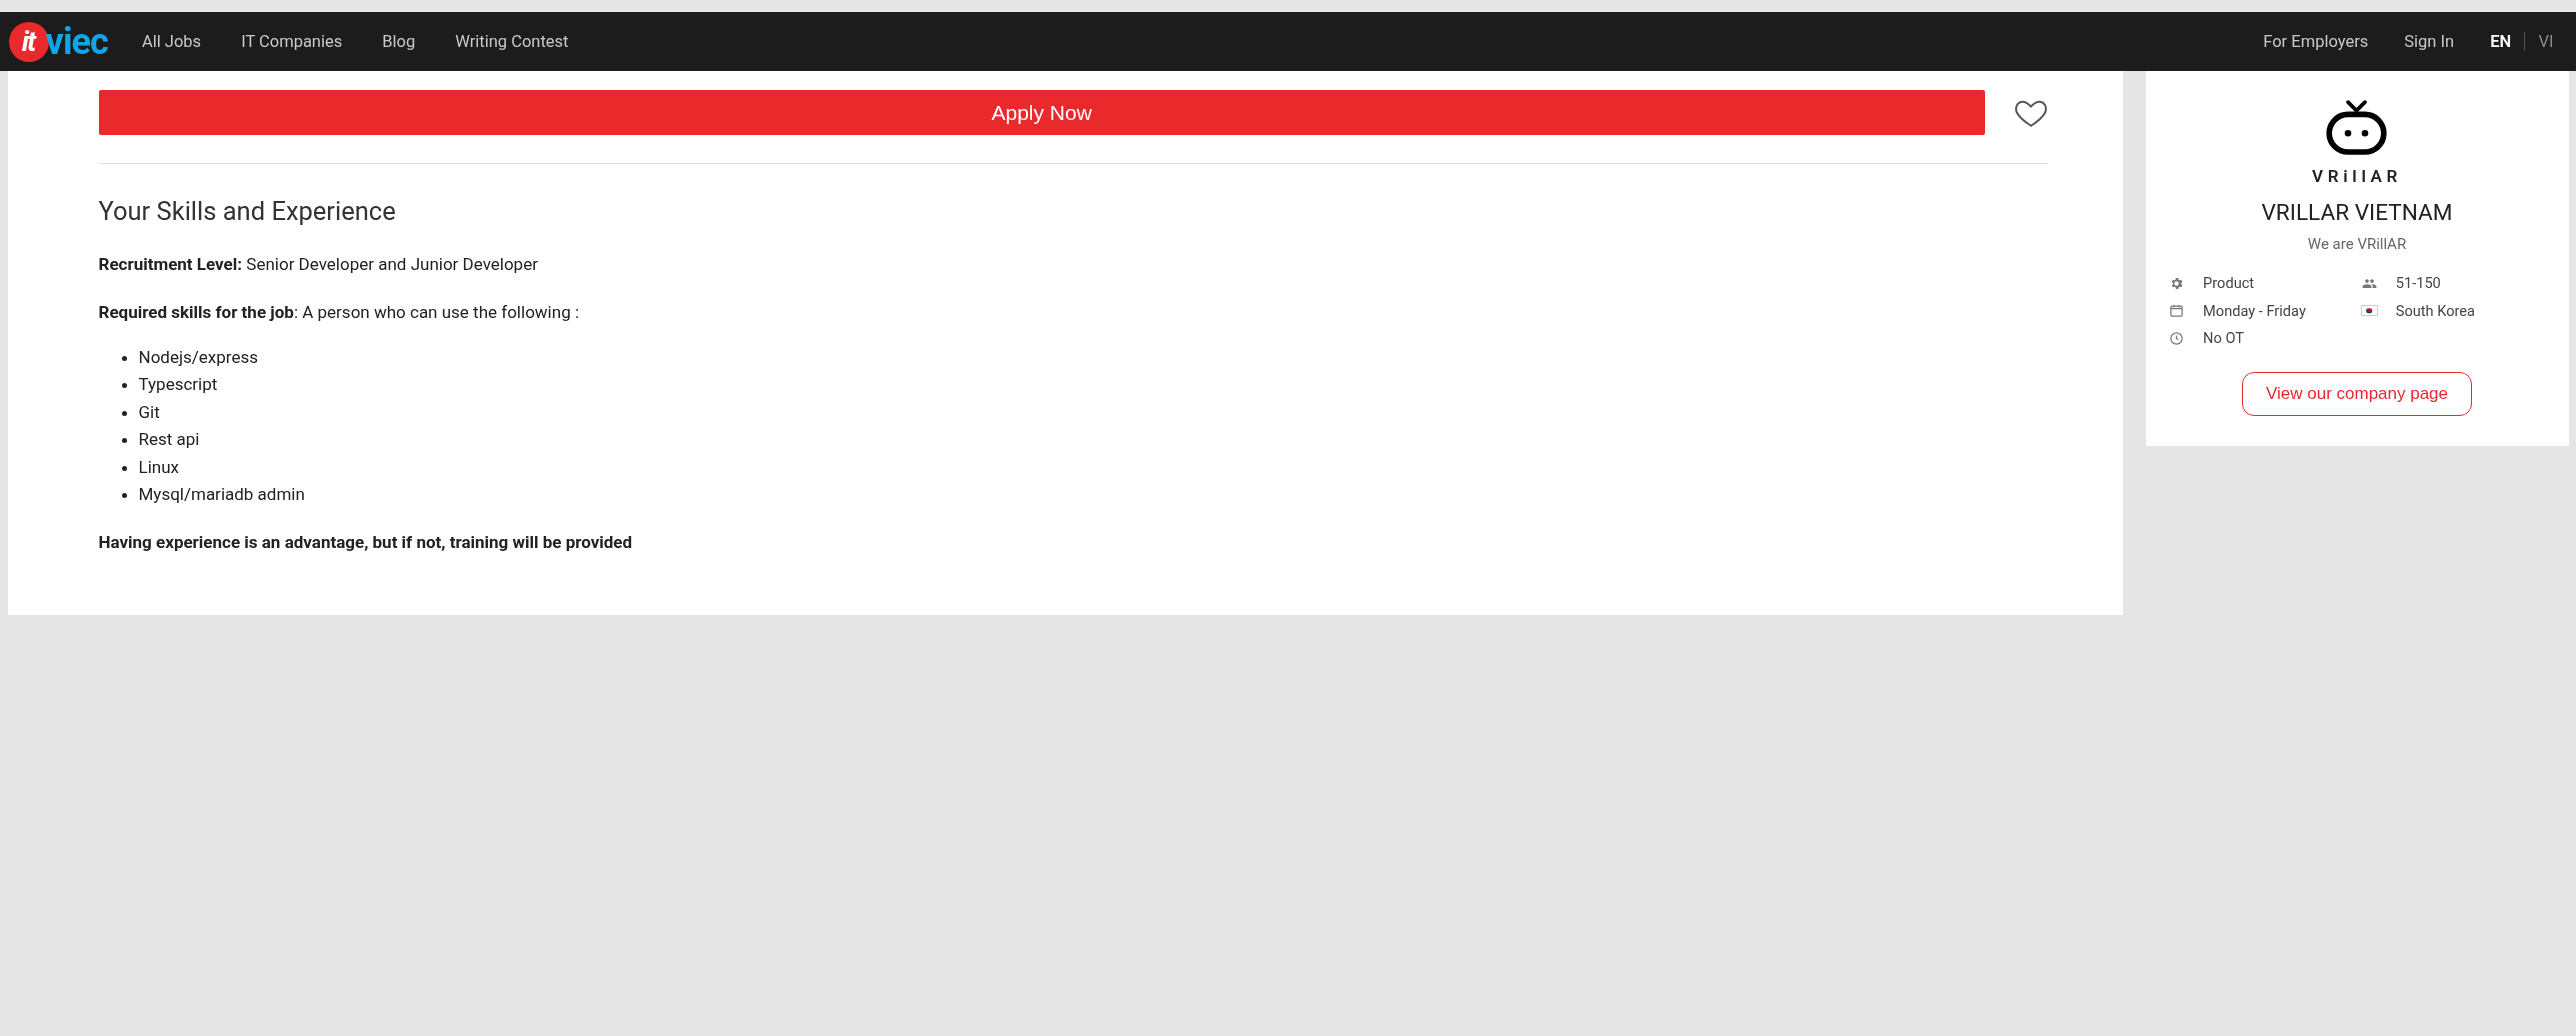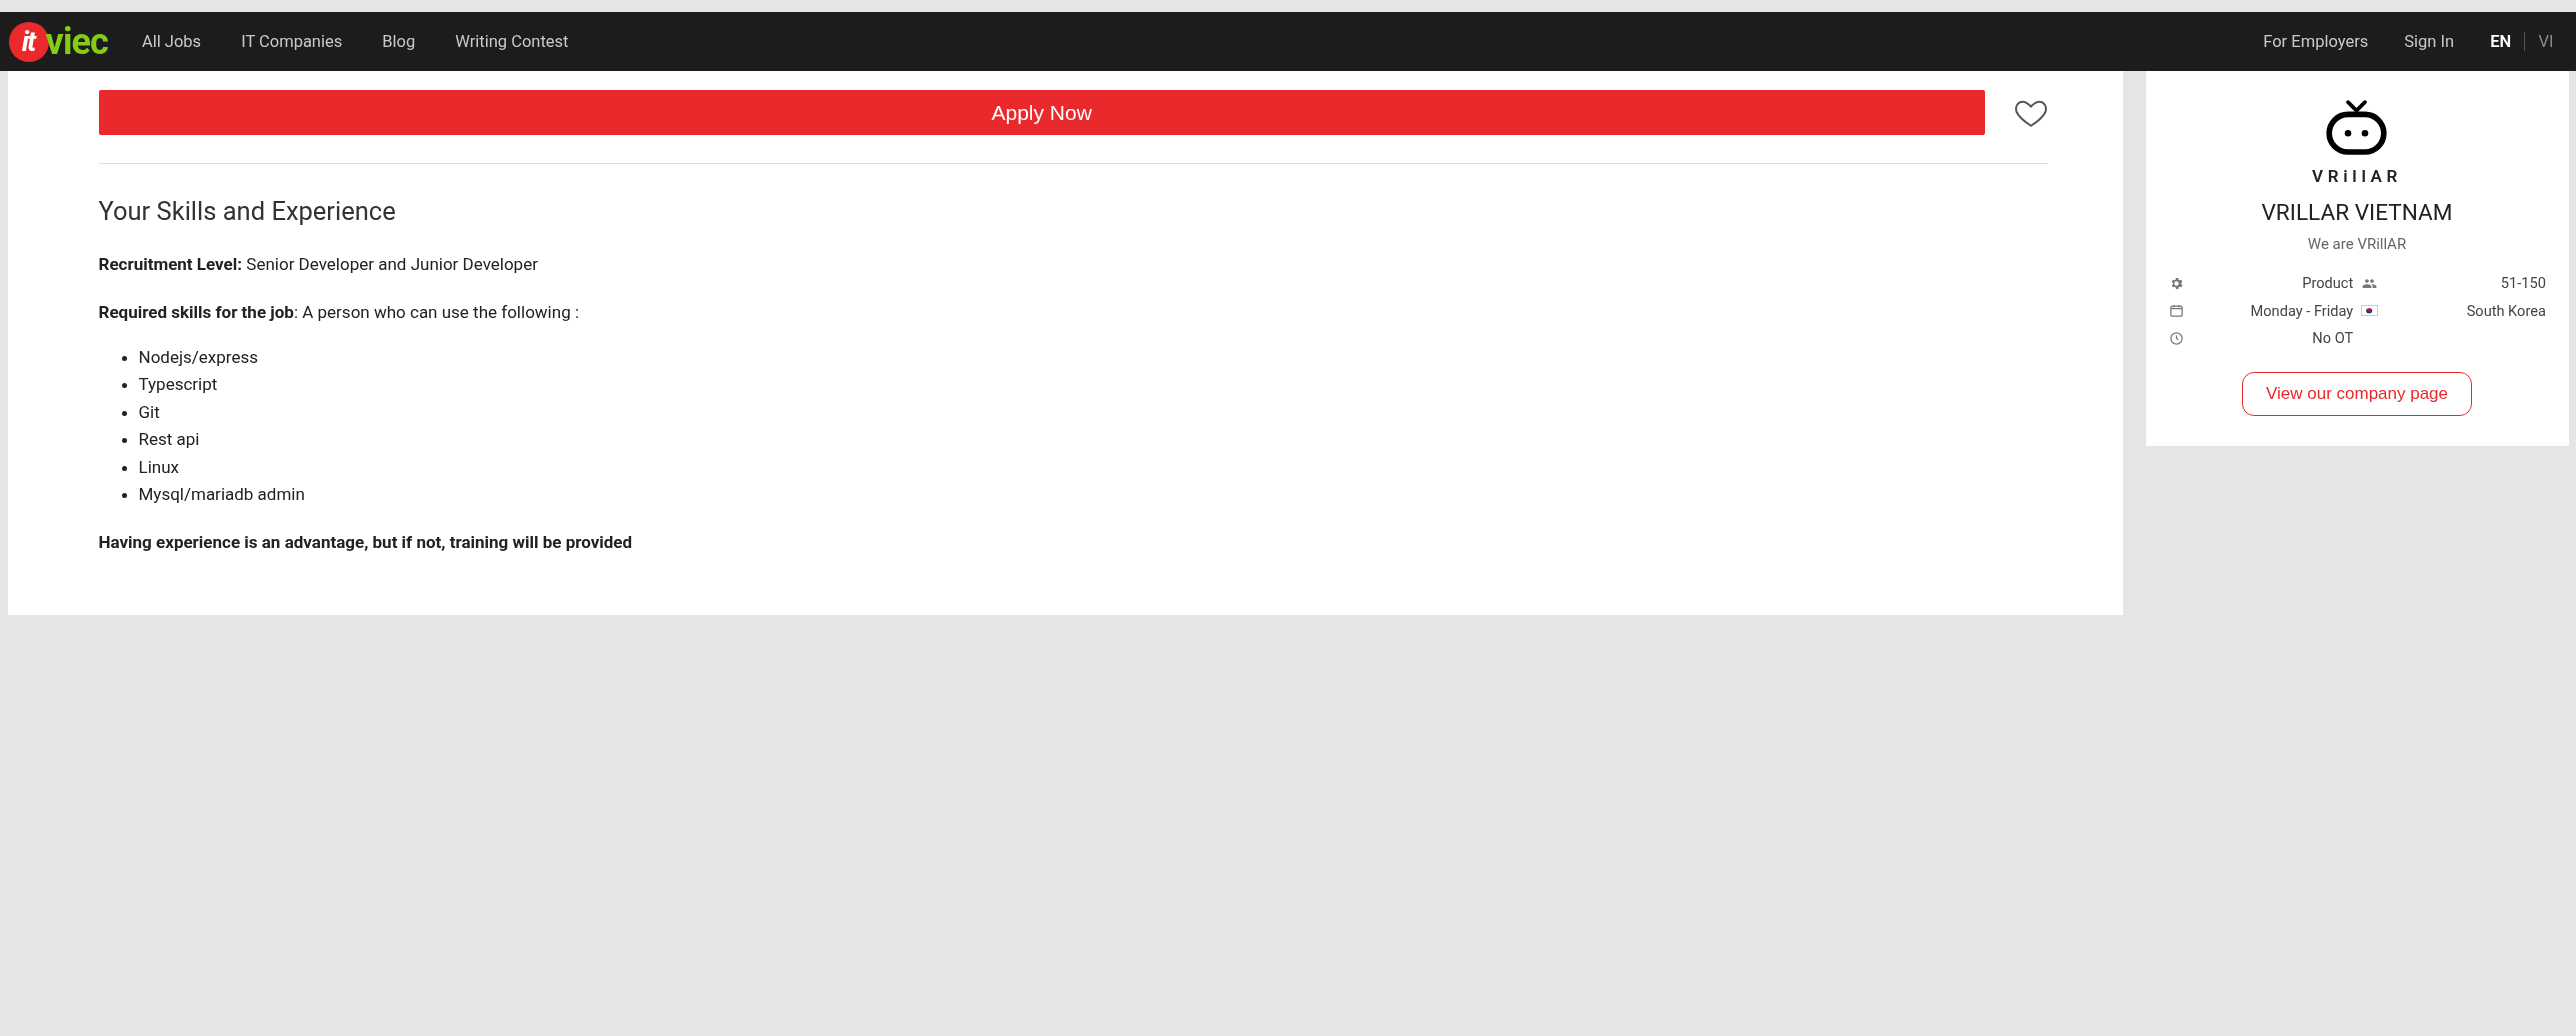--- a/index.html
+++ b/index.html
@@ -36,21 +36,21 @@
     font-weight: 700;
     font-style: italic;
     font-size: 28px;
     color: #fff;
     letter-spacing: -1.9px;
     padding-right: 2.8px;
   }
   .logo-text {
     font-weight: 700;
     font-size: 36px;
-    color: #84cc16;
+    color: #0ea5e9;
     letter-spacing: -0.9px;
     margin-left: -3.8px;
   }
   .nav-links {
     display: flex;
     gap: 40px;
     flex: 1;
   }
   .nav-links a {
     color: #c9c9c9;
@@ -198,22 +198,21 @@
     grid-template-columns: 1fr 1fr;
     row-gap: 9.4px;
     column-gap: 7.5px;
     font-size: 14.6px;
     color: #444;
     margin-bottom: 24.5px;
   }
   .info-item {
     display: flex;
     align-items: center;
-    gap: 9px;
-    justify-content: space-between;
+    gap: 18px;
   }
   .info-item .ic {
     width: 17px;
     display: inline-flex;
     justify-content: center;
     color: #777;
   }
   .flag-kr {
     width: 17px;
     height: 11.3px;

